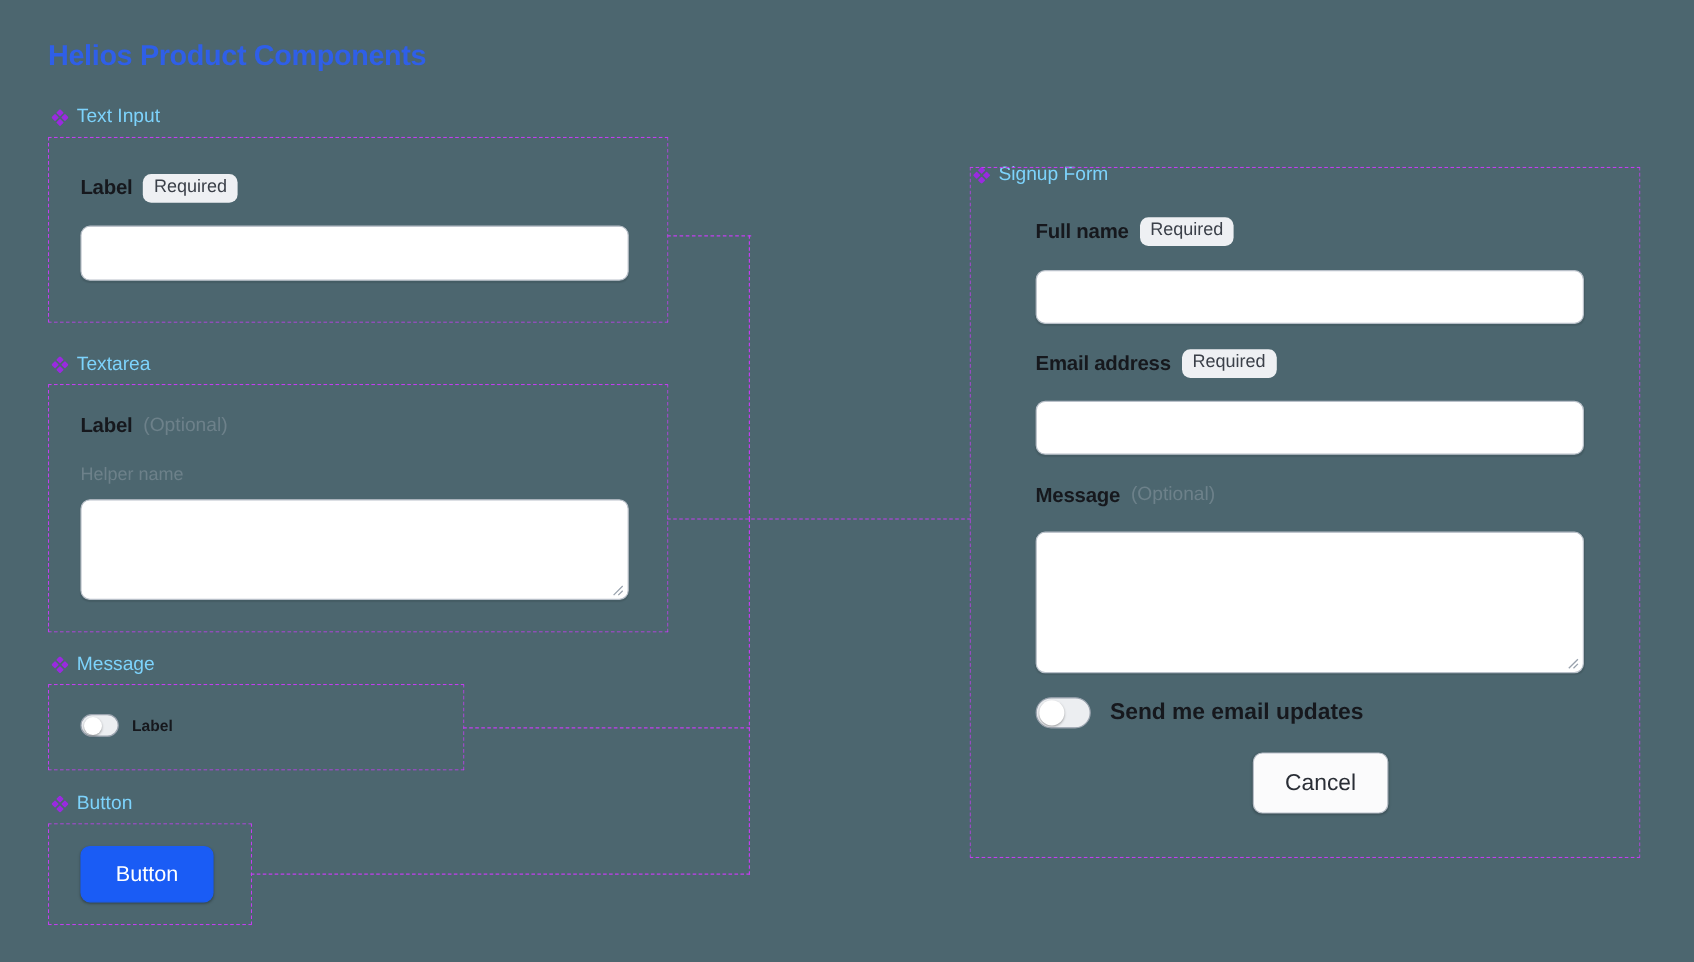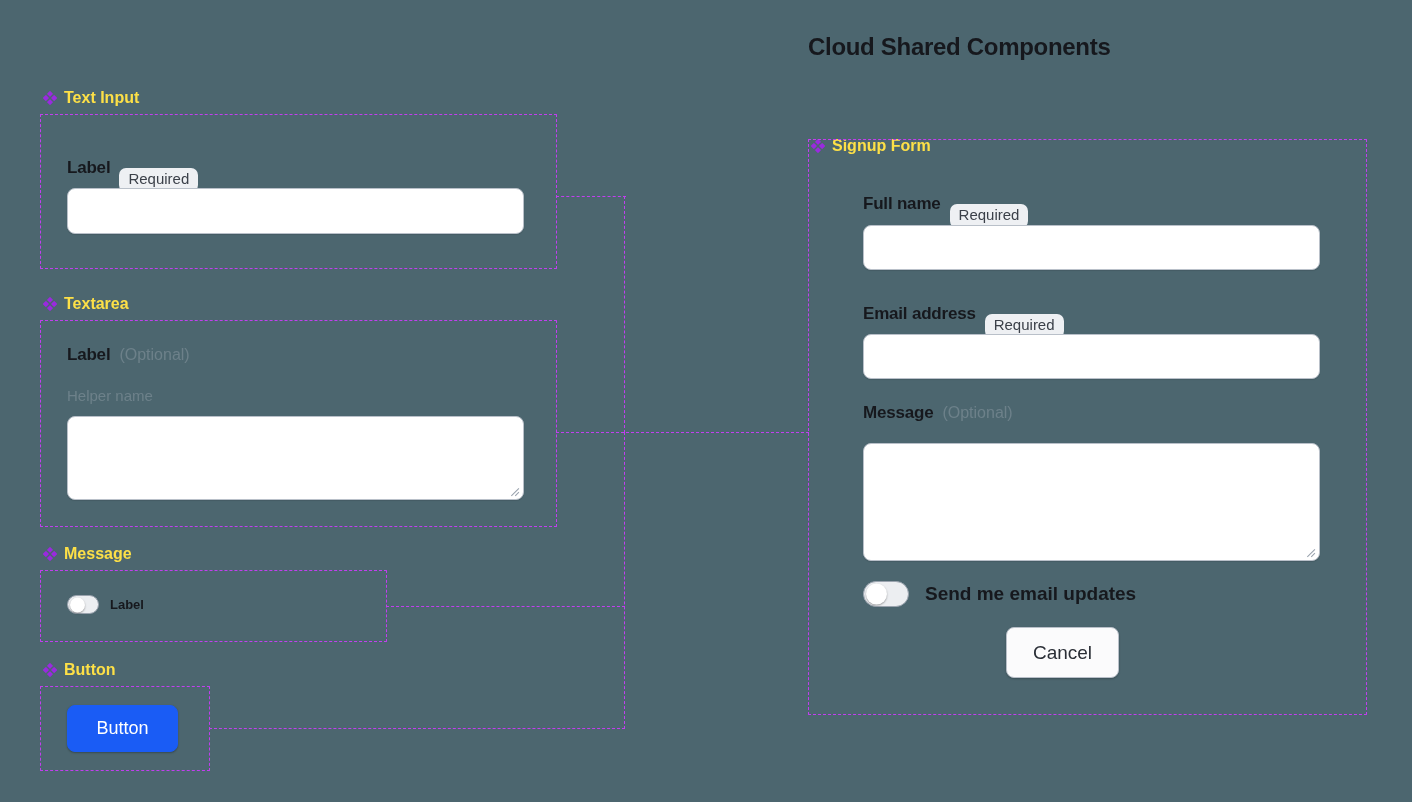--- a/index.html
+++ b/index.html
@@ -31,22 +31,22 @@
   #title-left  { left: 40px;  top: 33px; color: #2f5fe8; }
   #title-right { left: 808px; top: 33px; color: #16181d; }
 
   
   .sec-label {
     position: absolute;
     display: flex;
     align-items: center;
     gap: 7px;
     font-size: 16px;
-    font-weight: 700;
-    color: #fde047;
+    font-weight: 400;
+    color: #7dd3fc;
     white-space: nowrap;
   }
   .dia {
     width: 14px;
     height: 14px;
     flex: 0 0 14px;
     display: block;
   }
 
   
@@ -79,21 +79,20 @@
     letter-spacing: -0.2px;
   }
   .badge {
     font-size: 15px;
     color: #3b4049;
     background: #eef0f3;
     border-radius: 7px;
     padding: 3px 9px 4px;
     line-height: 1.1;
     font-weight: 400;
-    margin-top: 23px;
   }
   .optional {
     font-size: 16px;
     color: #6d818a;
     font-weight: 400;
   }
   .helper {
     font-size: 15px;
     color: #6d818a;
     margin-top: 7px;
@@ -153,30 +152,31 @@
     background: #1a5cf5;
     color: #ffffff;
     border: 1px solid #1a5cf5;
     box-shadow: 0 1px 2px rgba(0,0,0,0.28);
   }
   .btn-secondary {
     background: #fbfbfc;
     color: #2a2e36;
     border: 1px solid #b9c0c9;
     box-shadow: 0 1px 2px rgba(0,0,0,0.22);
+    margin-left: 38px;
   }
 
   .abs { position: absolute; }
 </style>
 </head>
 <body>
 
 <div id="root">
 
-  <div id="title-right" class="col-title">Cloud Shared Components</div>
+  <div id="title-left" class="col-title">Helios Product Components</div>
 
   <div class="conn h abs" style="left:556px; top:196px; width:70px;"></div>
   <div class="conn v abs" style="left:624px; top:196px; height:237px;"></div>
 
   <div class="conn h abs" style="left:556px; top:432px; width:253px;"></div>
 
   <div class="conn h abs" style="left:386px; top:606px; width:239px;"></div>
 
   <div class="conn h abs" style="left:209px; top:728px; width:416px;"></div>
   <div class="conn v abs" style="left:624px; top:432px; height:297px;"></div>

